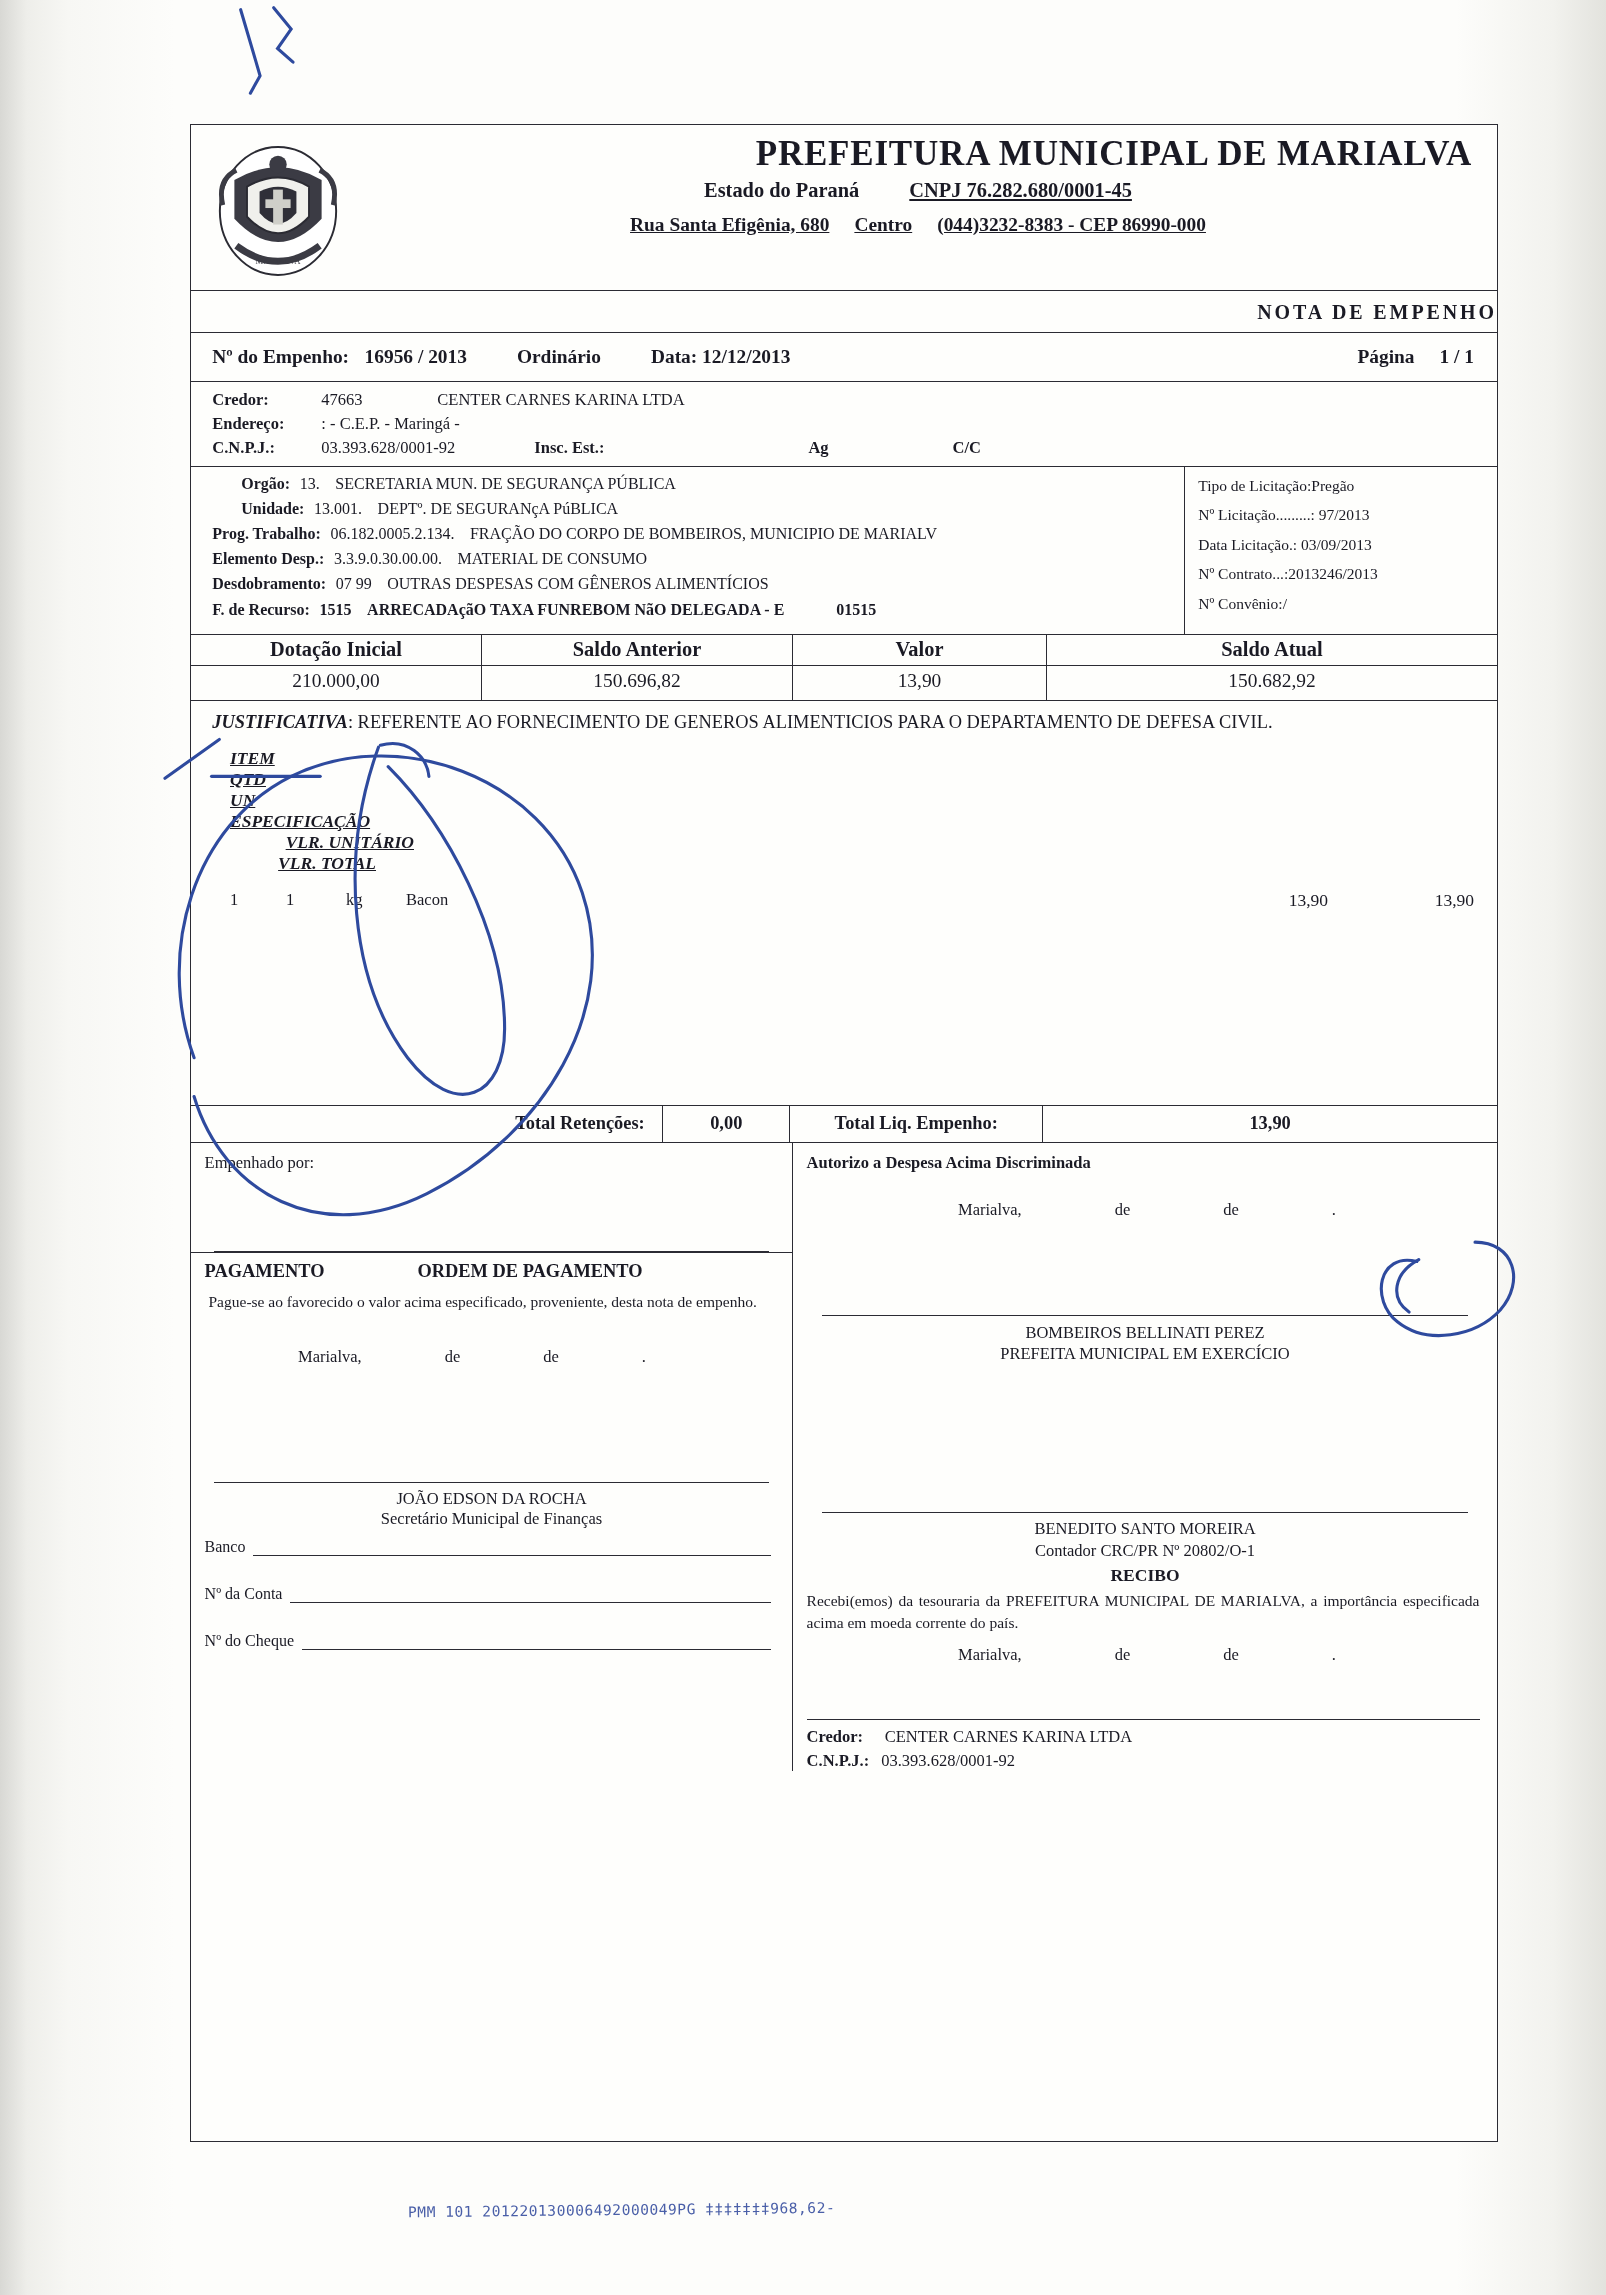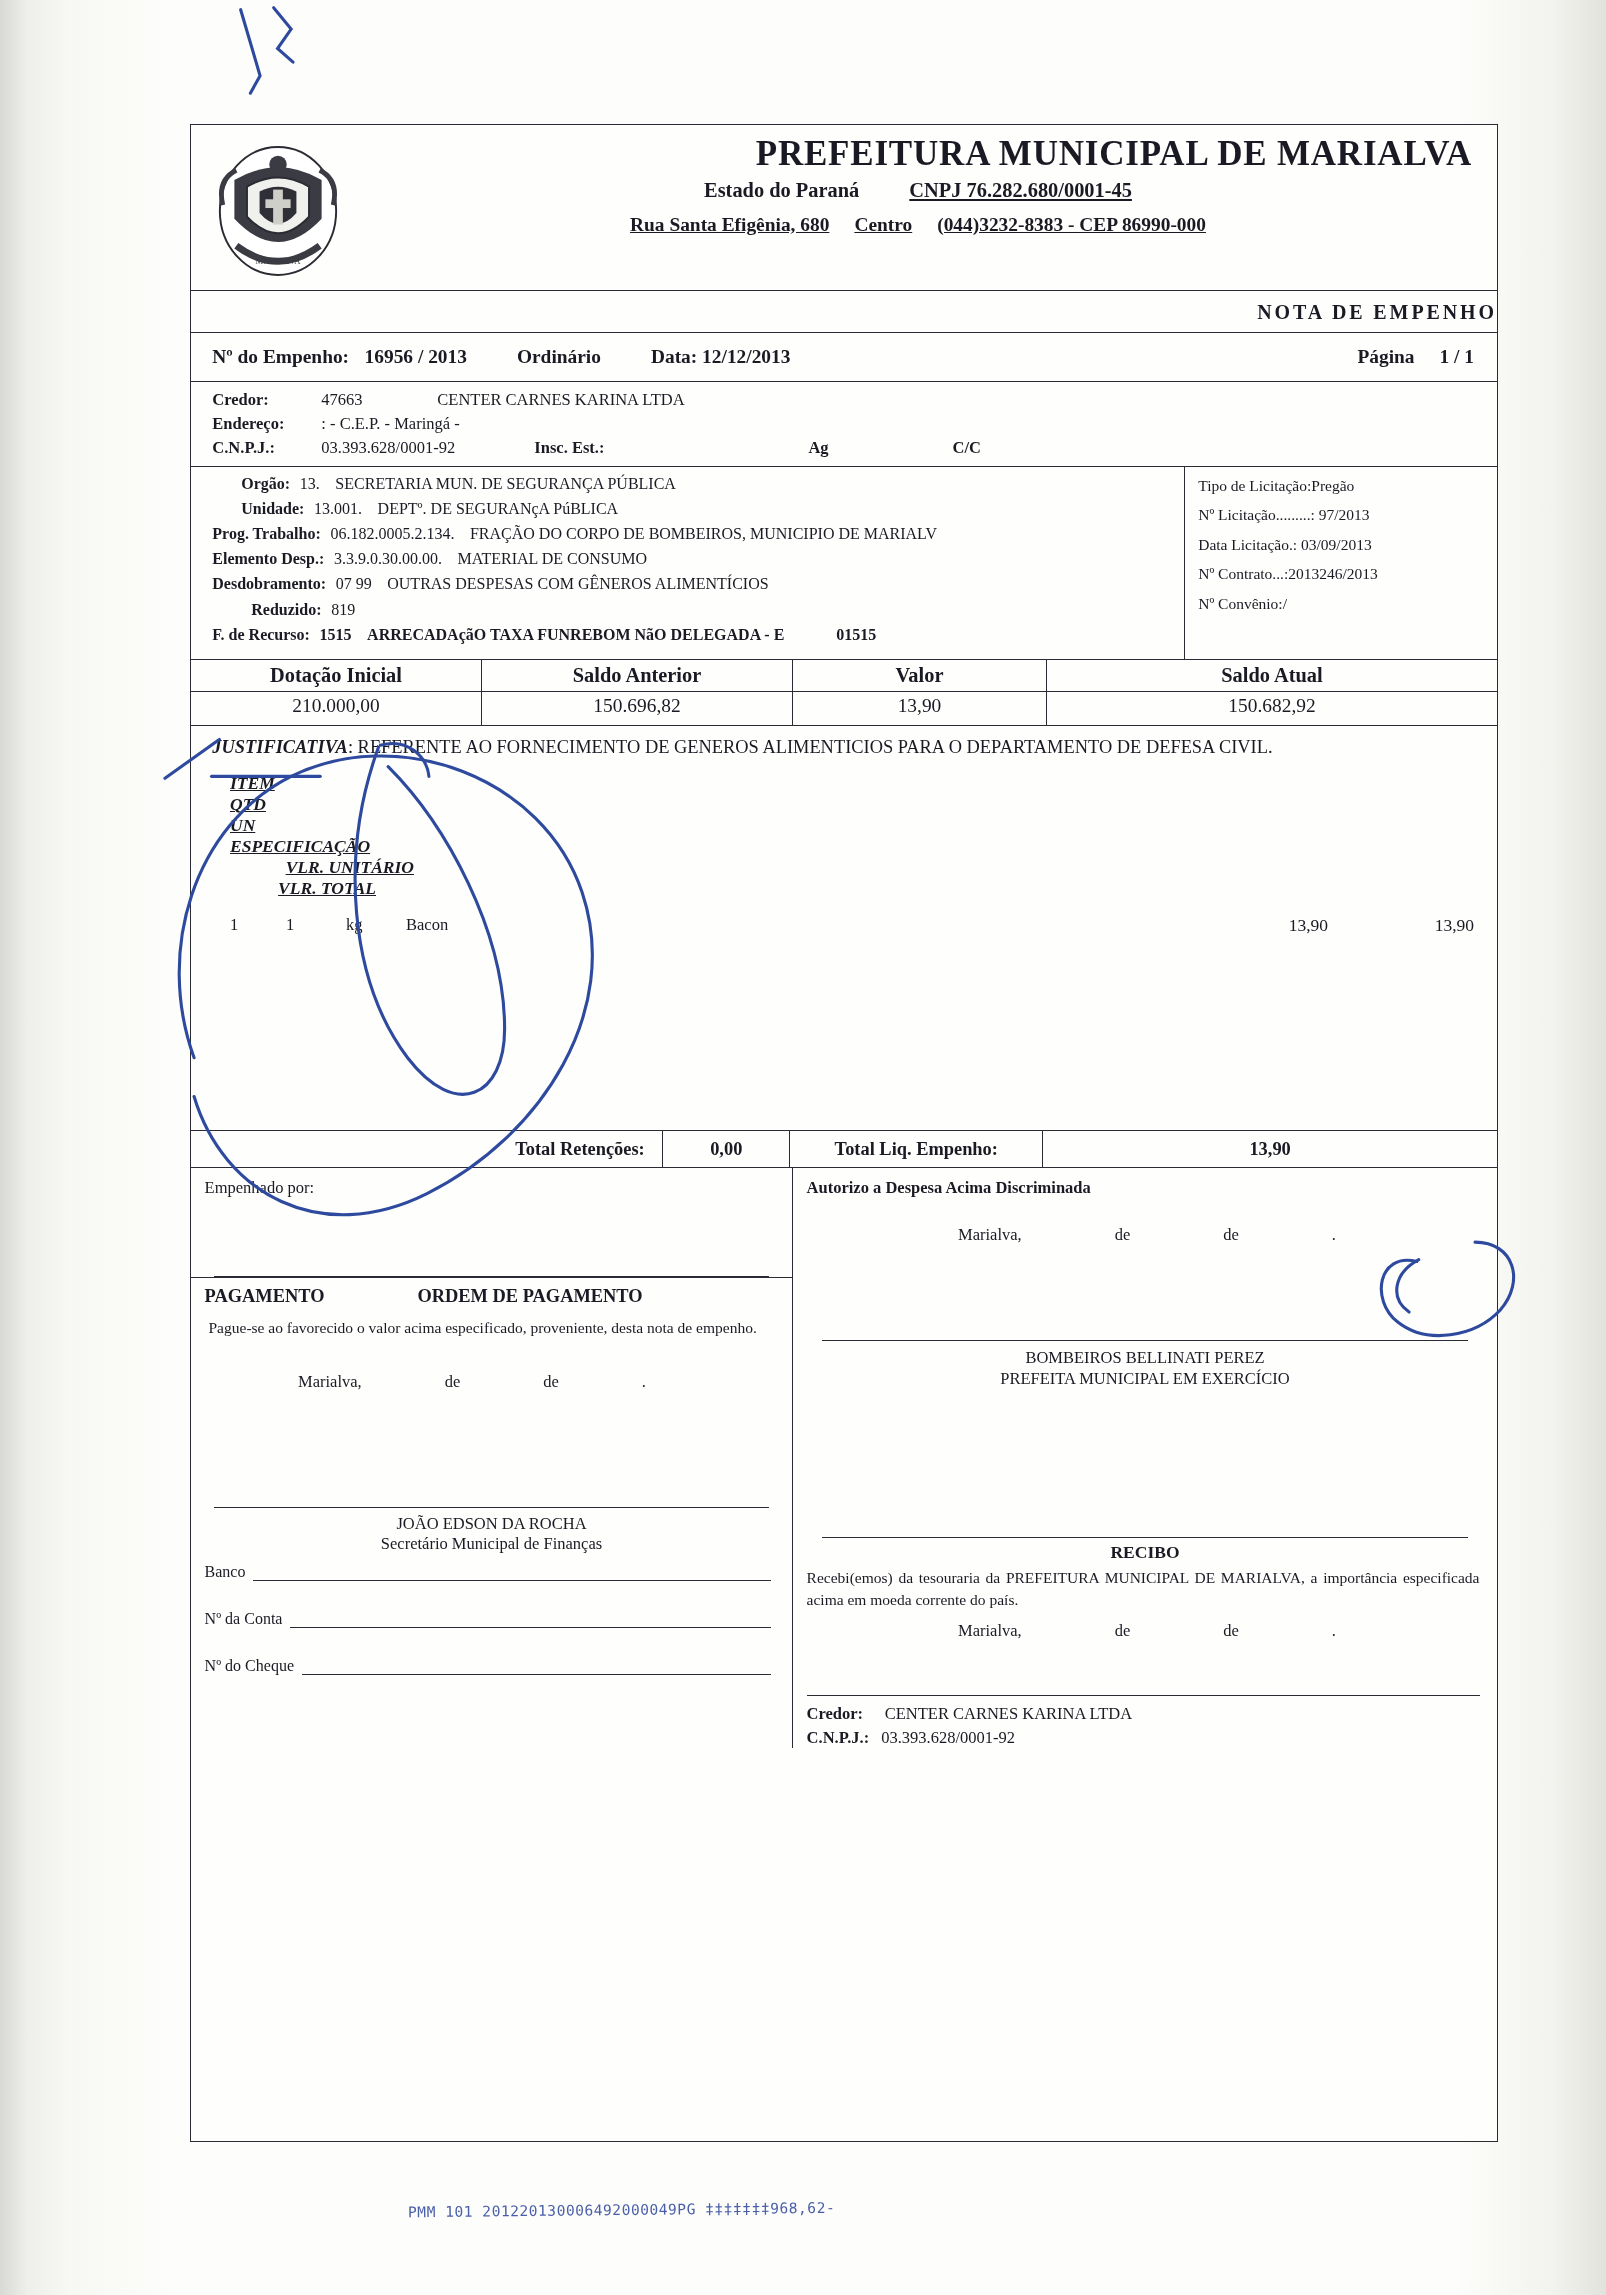--- a/index.html
+++ b/index.html
@@ -335,24 +335,20 @@
       <div class="cl-row">
         <span class="k">Elemento Desp.:</span>
         <span class="c">3.3.9.0.30.00.00.</span>
         <span>MATERIAL DE CONSUMO</span>
       </div>
       <div class="cl-row">
         <span class="k">Desdobramento:</span>
         <span class="c">07     99</span>
         <span>OUTRAS DESPESAS COM GÊNEROS ALIMENTÍCIOS</span>
       </div>
-      <div class="cl-row" style="padding-left:39px">
-        <span class="k">Reduzido:</span>
-        <span>819</span>
-      </div>
       <div class="cl-row">
         <span class="k">F. de Recurso:</span>
         <span class="c" style="font-weight:bold">1515</span>
         <span style="font-weight:bold">ARRECADAçãO TAXA FUNREBOM NãO DELEGADA - E</span>
         <span style="font-weight:bold;margin-left:52px">01515</span>
       </div>
     </div>
     <div class="class-right">
       <div class="r-row">Tipo de Licitação:Pregão</div>
       <div class="r-row">Nº Licitação.........: 97/2013</div>
@@ -455,20 +451,24 @@
         <span>.</span>
       </div>
       <div style="height:95px"></div>
       <div class="sr-sigline"></div>
       <div class="sr-name">
         <span>BOMBEIROS BELLINATI PEREZ</span><br>
         <span>PREFEITA MUNICIPAL EM EXERCÍCIO</span>
       </div>
       <div style="height:147px"></div>
       <div class="sr-sigline"></div>
+      <div class="sr-name">
+        <span>BENEDITO SANTO MOREIRA</span><br>
+        <span>Contador CRC/PR Nº 20802/O-1</span>
+      </div>
       <div class="recibo-title">RECIBO</div>
       <div class="recibo-text">Recebi(emos) da tesouraria da PREFEITURA MUNICIPAL DE MARIALVA, a importância especificada acima em moeda corrente do país.</div>
       <div class="sr-city" style="padding-top:9.7px">
         <span>Marialva,</span>
         <span>de</span>
         <span>de</span>
         <span>.</span>
       </div>
       <div style="height:54px"></div>
       <div class="sr-sigline" style="margin:0 17.5px 0 13.6px"></div>

